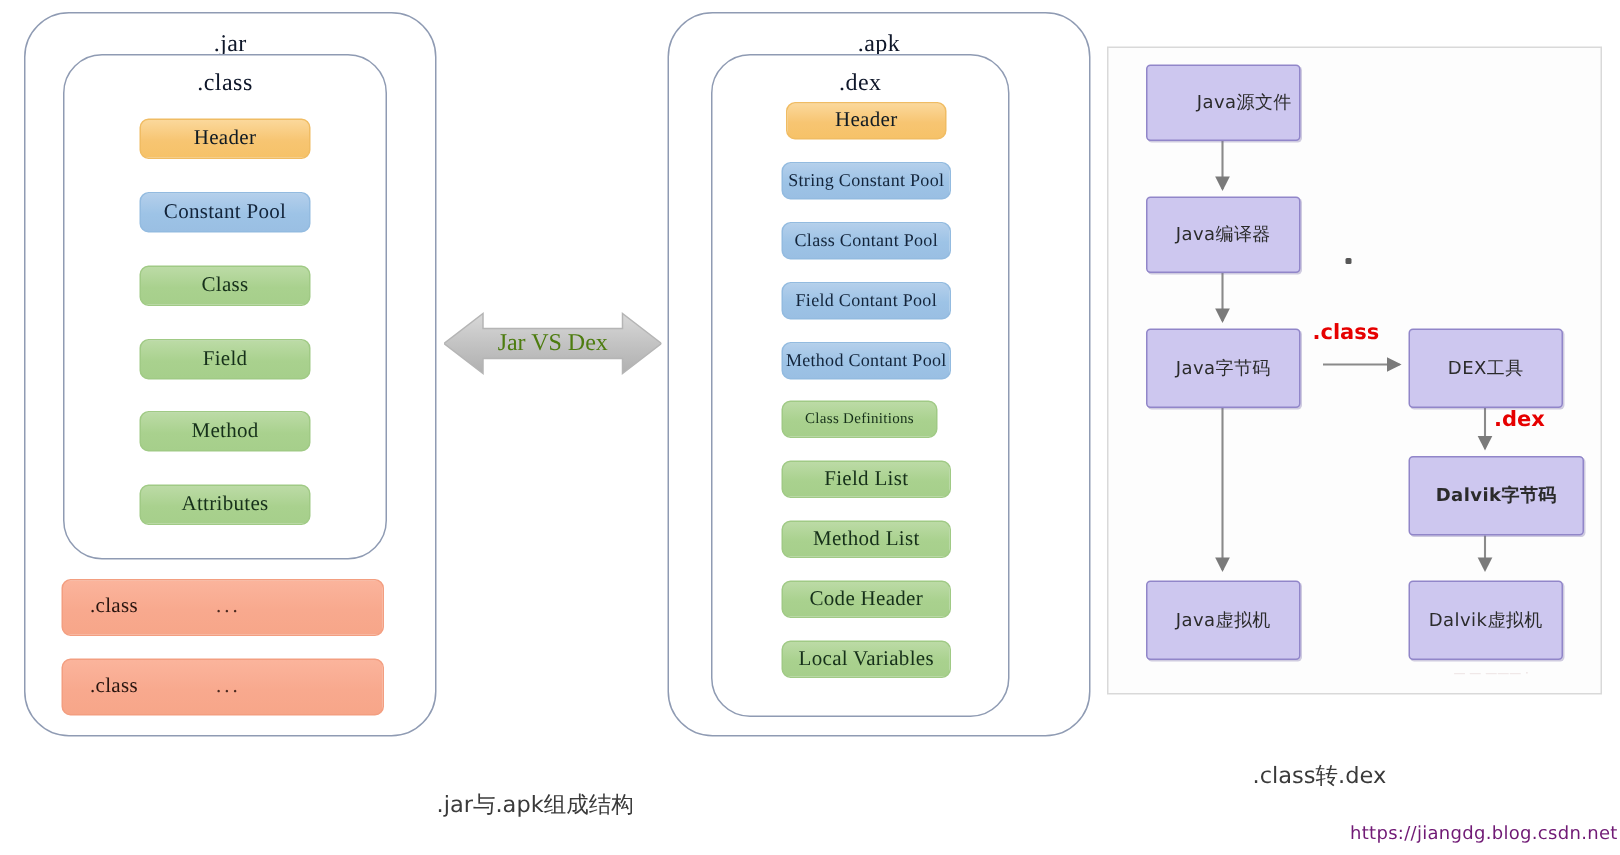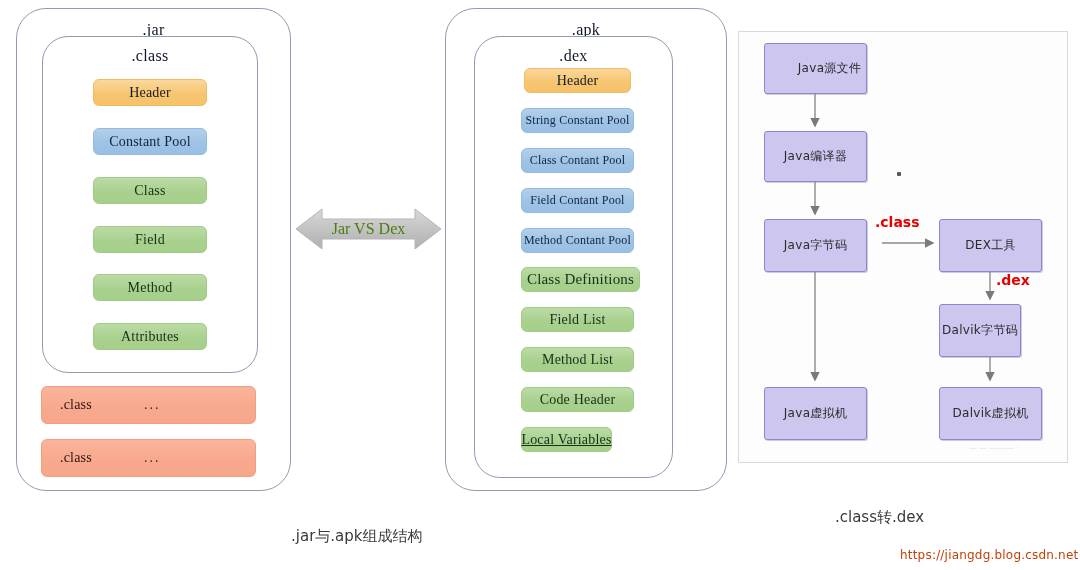--- a/index.html
+++ b/index.html
@@ -154,21 +154,21 @@
     position: absolute;
     font-family: "DejaVu Sans", sans-serif;
     font-size: 15px;
     color: #3a3a3a;
     white-space: nowrap;
   }
   .watermark {
     position: absolute;
     font-family: "DejaVu Sans", sans-serif;
     font-size: 12px;
-    color: #c2410c;
+    color: #701a75;
     white-space: nowrap;
     letter-spacing: .2px;
   }
 </style>
 </head>
 <body>
 
 <div class="outer-box" style="left:16px; top:8px; width:275px; height:483px;">
   <div class="box-title" style="top:12px;">.jar</div>
 </div>
@@ -235,33 +235,33 @@
 </div>
 <div class="pill blue" style="left:521px; top:148px; width:113px; height:25px; font-size:12px;">
   <span>Class Contant Pool</span>
 </div>
 <div class="pill blue" style="left:521px; top:188px; width:113px; height:25px; font-size:12px;">
   <span>Field Contant Pool</span>
 </div>
 <div class="pill blue" style="left:521px; top:228px; width:113px; height:25px; font-size:12px;">
   <span>Method Contant Pool</span>
 </div>
-<div class="pill green" style="left:521px; top:267px; width:119px; height:25px; font-size:15px;">
+<div class="pill green" style="left:521px; top:267px; width:104px; height:25px; font-size:10px;">
   <span>Class Definitions</span>
 </div>
 <div class="pill green" style="left:521px; top:307px; width:113px; height:25px; font-size:14px;">
   <span>Field List</span>
 </div>
 <div class="pill green" style="left:521px; top:347px; width:113px; height:25px; font-size:14px;">
   <span>Method List</span>
 </div>
 <div class="pill green" style="left:521px; top:387px; width:113px; height:25px; font-size:14px;">
   <span>Code Header</span>
 </div>
-<div class="pill green" style="left:521px; top:427px; width:91px; height:25px; font-size:14px;text-decoration:underline;">
+<div class="pill green" style="left:521px; top:427px; width:113px; height:25px; font-size:14px;">
   <span>Local Variables</span>
 </div>
 
 <div class="flow-panel" style="left:738px; top:31px; width:330px; height:432px;">
 
   <svg class="flow-svg" width="330" height="432" viewBox="0 0 330 432">
     <defs>
       <marker id="ah" markerWidth="8" markerHeight="8" refX="6" refY="4" orient="auto">
         <polygon points="0,0.5 7,4 0,7.5" fill="#7a7a7a"></polygon>
       </marker>
@@ -288,21 +288,21 @@
   </div>
   <div class="node" style="left:25px; top:99px; width:103px; height:51px;">
     <span>Java编译器</span>
   </div>
   <div class="node" style="left:25px; top:187px; width:103px; height:53px;">
     <span>Java字节码</span>
   </div>
   <div class="node" style="left:200px; top:187px; width:103px; height:53px;">
     <span>DEX工具</span>
   </div>
-  <div class="node" style="left:200px; top:272px; width:82px; height:53px;">
+  <div class="node" style="left:200px; top:272px; width:117px; height:53px;font-weight:bold;">
     <span>Dalvik字节码</span>
   </div>
   <div class="node" style="left:25px; top:355px; width:103px; height:53px;">
     <span>Java虚拟机</span>
   </div>
   <div class="node" style="left:200px; top:355px; width:103px; height:53px;">
     <span>Dalvik虚拟机</span>
   </div>
 
   <div class="edge-label" style="left:136px; top:182px;">.class</div>

